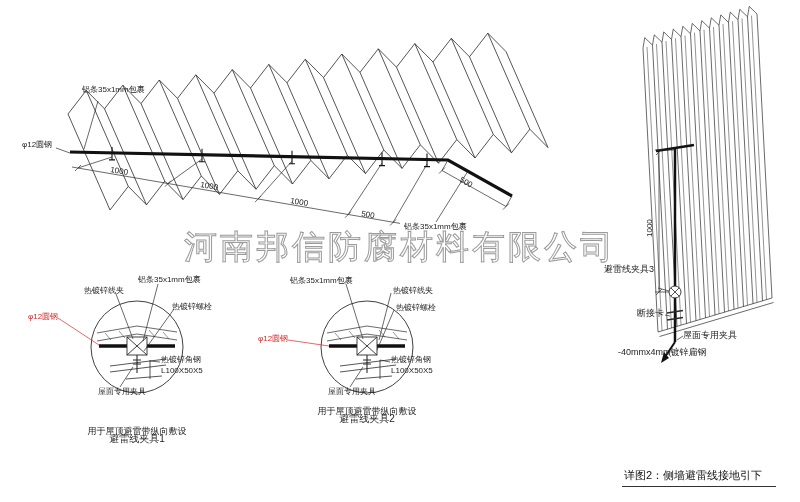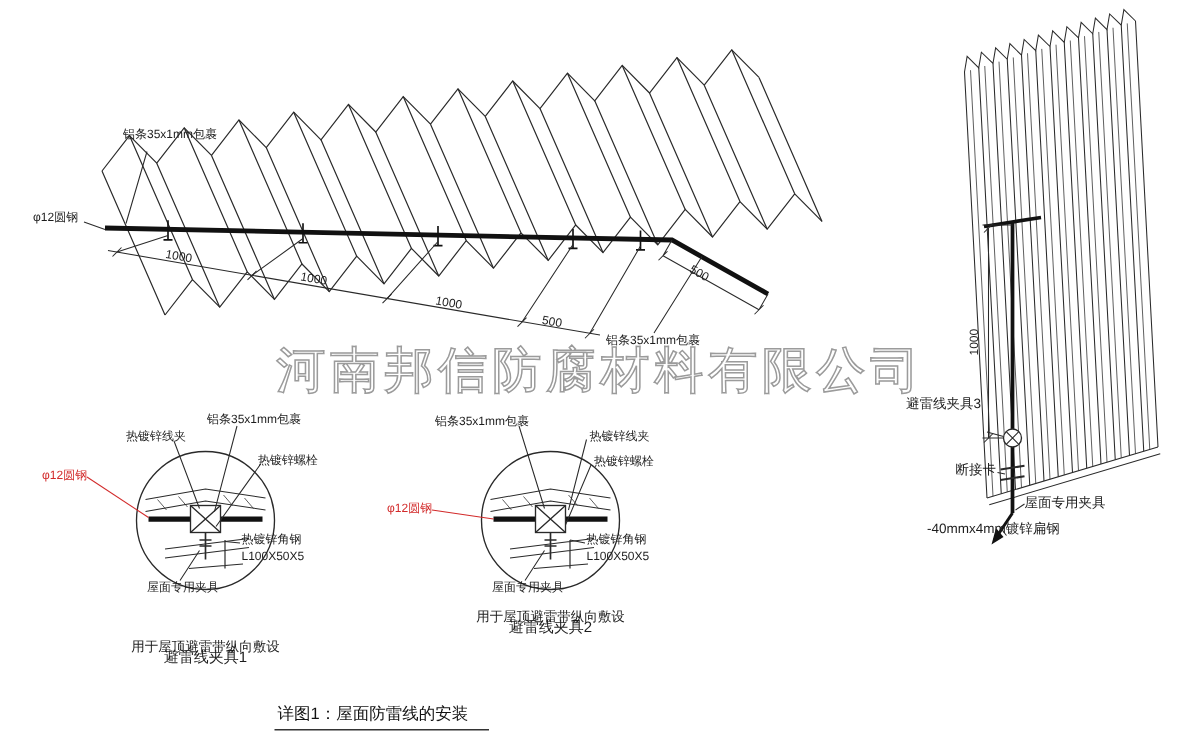--- a/index.html
+++ b/index.html
@@ -127,15 +127,15 @@
   <div class="lbl" style="left:328px;top:388px;font-size:8px;">屋面专用夹具</div>
   <div class="lbl detail-title ctr" style="left:307px;top:413px;width:120px;text-align:center;">避雷线夹具2</div>
   <div class="lbl detail-sub ctr" style="left:297px;top:407px;width:140px;">用于屋顶避雷带纵向敷设</div>
 
   <div class="lbl dim rotm90" style="left:646px;top:237px;">1000</div>
   <div class="lbl" style="left:604px;top:265px;">避雷线夹具3</div>
   <div class="lbl" style="left:637px;top:310px;font-family:Liberation Mono, monospace;">断接卡</div>
   <div class="lbl" style="left:683px;top:331px;">屋面专用夹具</div>
   <div class="lbl" style="left:618px;top:348px;">-40mmx4mm镀锌扁钢</div>
 
-  <div class="caption" style="left:183px;top:468px;">详图1：屋面防雷线的安装</div>
+  <div class="caption" style="left:622px;top:468px;">详图2：侧墙避雷线接地引下</div>
 
 </div>
 
 </body></html>

